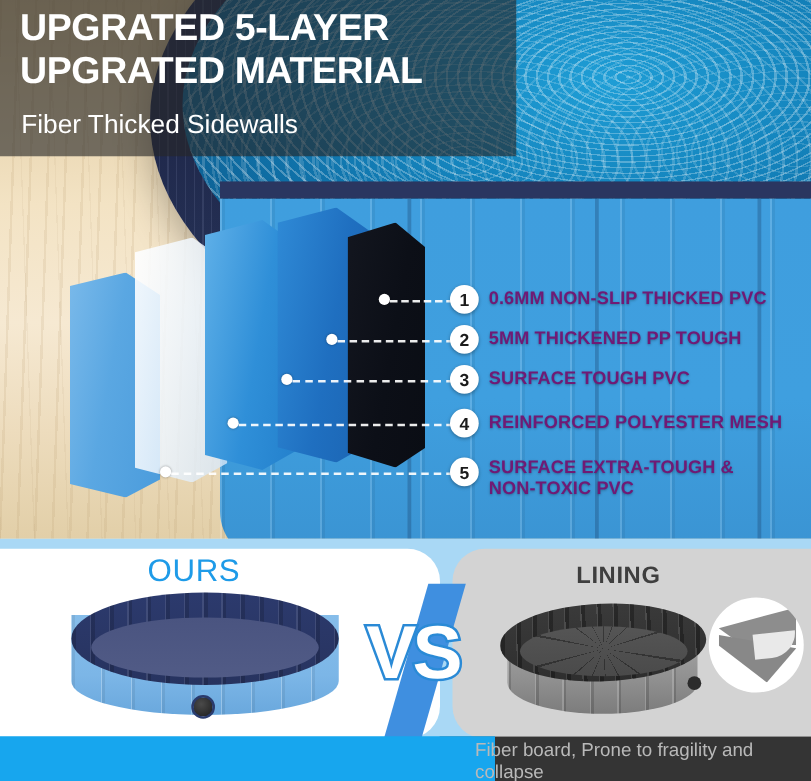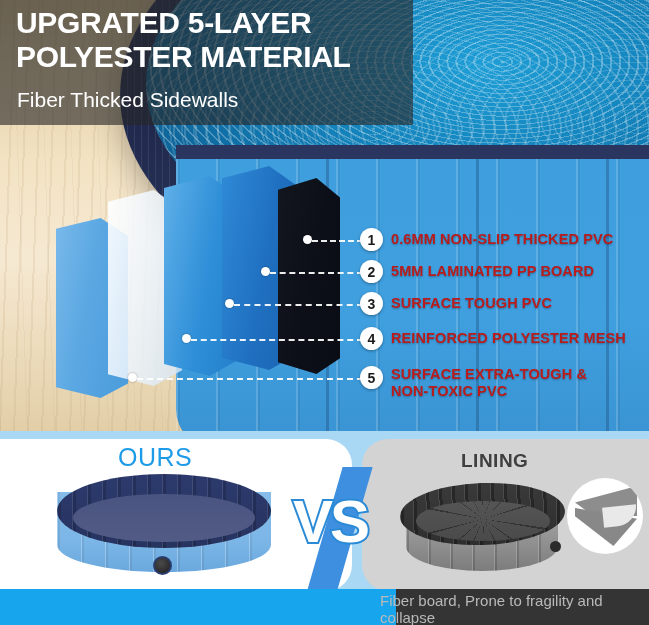--- a/index.html
+++ b/index.html
@@ -70,21 +70,21 @@
 
   
   .callouts{position:absolute;left:0;top:0;width:649px;height:431px;}
   .row{position:absolute;display:flex;align-items:center;}
   .dot{position:absolute;width:9px;height:9px;border-radius:50%;background:#fff;
     box-shadow:0 0 2px rgba(0,0,0,.4);}
   .dash{position:absolute;height:0;border-top:2px dashed rgba(255,255,255,.92);}
   .num{width:23px;height:23px;border-radius:50%;background:#fff;color:#1b1b1b;
     font-size:14px;font-weight:bold;display:flex;align-items:center;justify-content:center;
     flex:0 0 auto;box-shadow:0 1px 3px rgba(0,0,0,.35);}
-  .lbl{margin-left:8px;color:#b91c1c;font-weight:bold;font-size:14.5px;line-height:17px;
+  .lbl{margin-left:8px;color:#701a75;font-weight:bold;font-size:14.5px;line-height:17px;
     letter-spacing:.1px;text-shadow:0 1px 2px rgba(0,0,0,.30);white-space:pre-line;}
 
   
   .bottom{position:absolute;left:0;top:431px;width:649px;height:194px;background:#a9d8f5;}
   .panel-ours{position:absolute;left:0;top:8px;width:352px;height:152px;background:#fff;
     border-radius:0 26px 26px 0;}
   .panel-others{position:absolute;left:362px;top:8px;width:287px;height:152px;background:#d3d3d3;
     border-radius:26px 0 0 26px;}
 
   .ours-title{position:absolute;left:118px;top:12px;color:#1e9be8;font-size:25px;font-weight:normal;letter-spacing:.5px;}
@@ -177,38 +177,38 @@
     <div class="fin fin4">
         <div class="sheet s-blue"></div>
       </div>
     <div class="fin fin5">
         <div class="sheet s-black"></div>
       </div>
 
     <div class="banner"></div>
     <div class="headline">
       <div>UPGRATED 5-LAYER</div>
-      <div>POLYESTER MATERIAL</div>
+      <div>UPGRATED MATERIAL</div>
     </div>
     <div class="subhead">Fiber Thicked Sidewalls</div>
 
     <div class="callouts">
 
       <div class="dot" style="left:303px;top:235px"></div>
       <div class="dash" style="left:312px;top:240px;width:51px"></div>
       <div class="row" style="left:360px;top:228px">
         <div class="num">1</div>
         <div class="lbl">0.6MM NON-SLIP THICKED PVC</div>
       </div>
 
       <div class="dot" style="left:261px;top:267px"></div>
       <div class="dash" style="left:270px;top:272px;width:93px"></div>
       <div class="row" style="left:360px;top:260px">
         <div class="num">2</div>
-        <div class="lbl">5MM LAMINATED PP BOARD</div>
+        <div class="lbl">5MM THICKENED PP TOUGH</div>
       </div>
 
       <div class="dot" style="left:225px;top:299px"></div>
       <div class="dash" style="left:234px;top:304px;width:129px"></div>
       <div class="row" style="left:360px;top:292px">
         <div class="num">3</div>
         <div class="lbl">SURFACE TOUGH PVC</div>
       </div>
 
       <div class="dot" style="left:182px;top:334px"></div>

